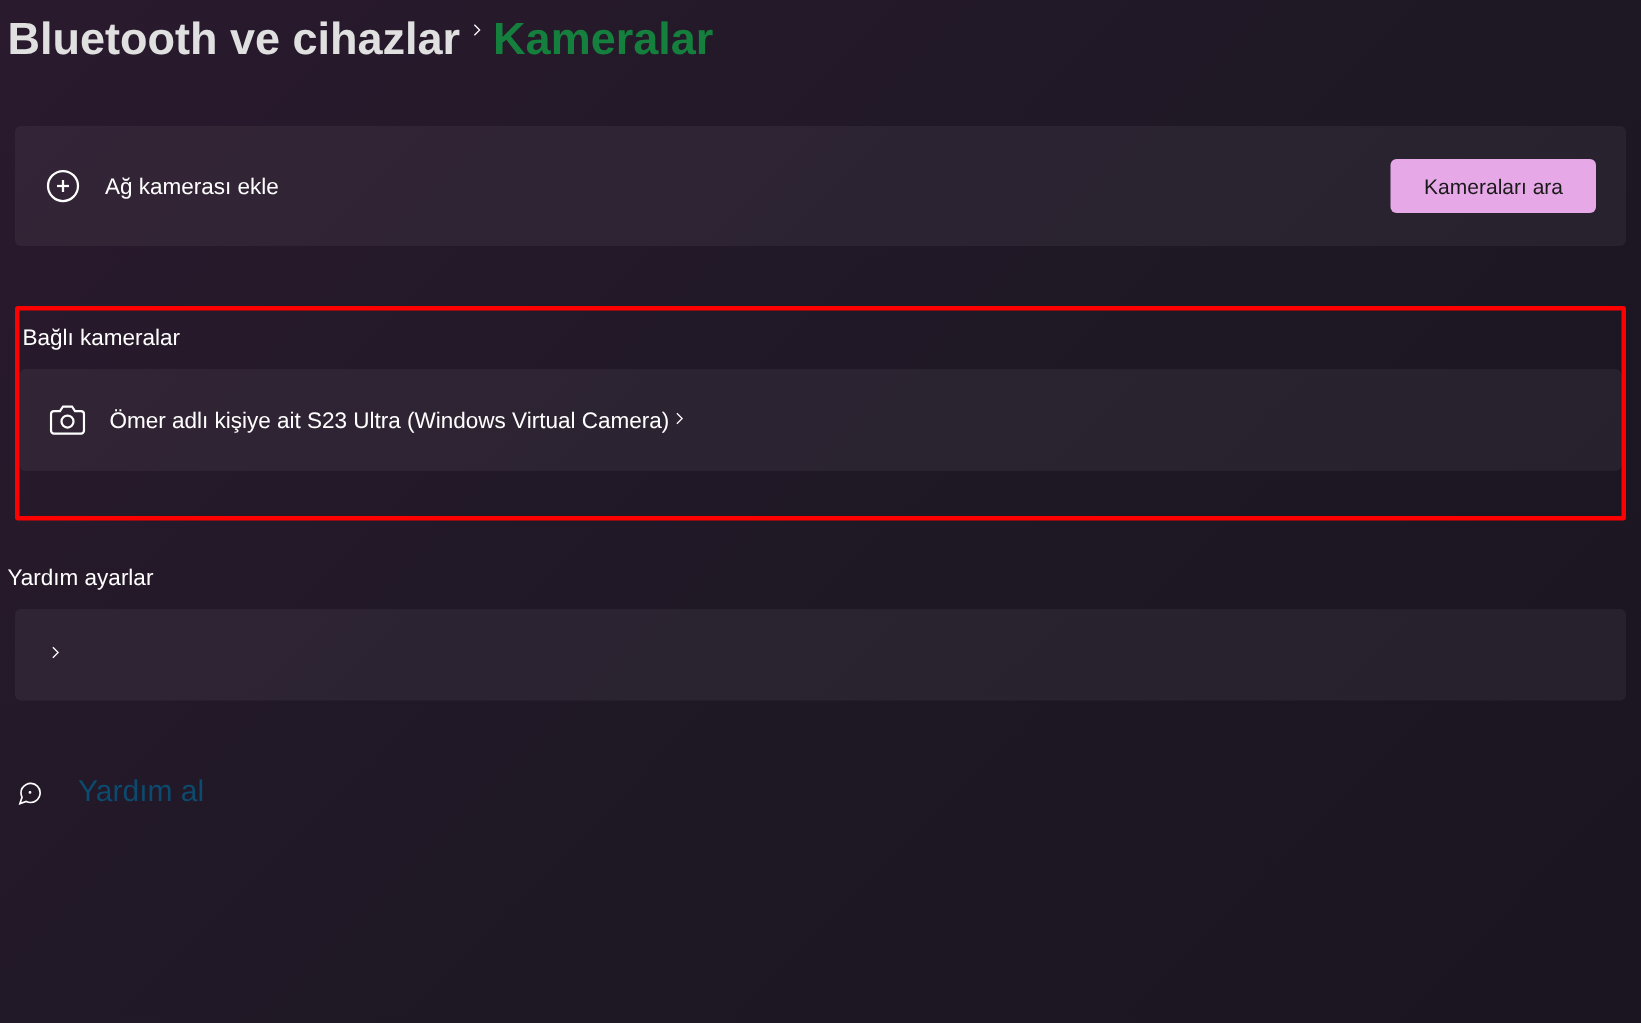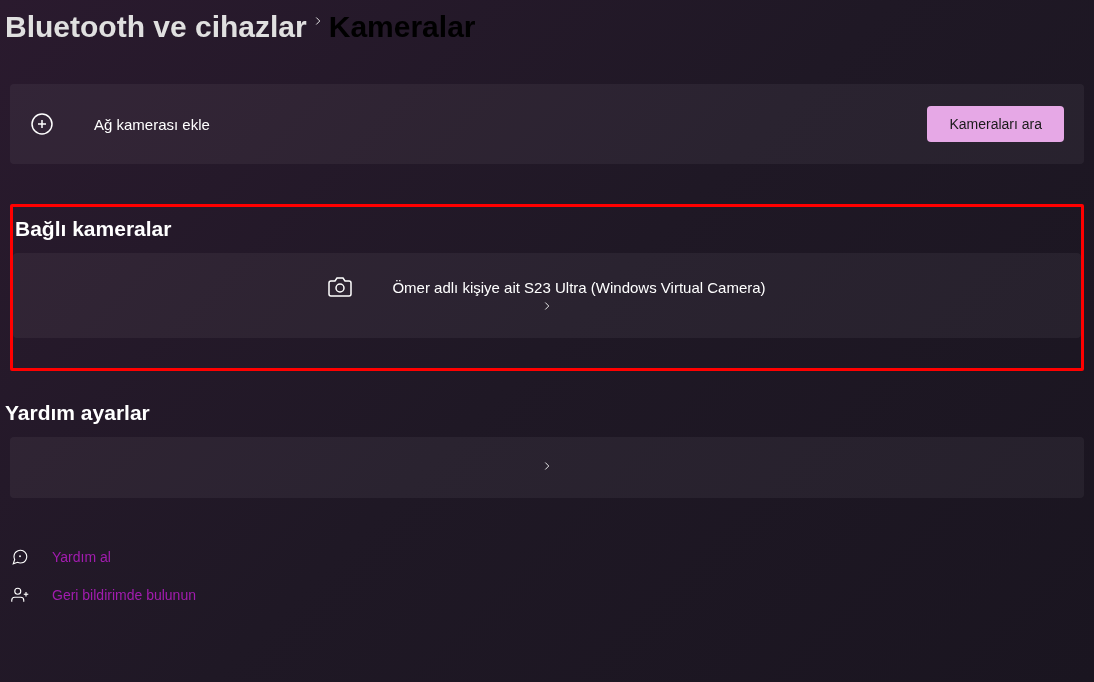--- a/index.html
+++ b/index.html
@@ -27,39 +27,39 @@
       color: #e0e0e0;
       cursor: pointer;
     }
     .breadcrumb-separator {
       font-size: 20px;
       color: #e0e0e0;
     }
     .breadcrumb-current {
       font-size: 30px;
       font-weight: 700;
-      color: #000000;
+      color: #15803d;
     }
     .card {
       background: rgba(255, 255, 255, 0.05);
       border-radius: 4px;
       margin: 0 10px 10px 10px;
       display: flex;
       align-items: center;
       padding: 22px 20px;
     }
     .add-camera-card {
       justify-content: space-between;
       margin-top: 20px;
       margin-bottom: 40px;
     }
     .card-left {
       display: flex;
       align-items: center;
-      gap: 40px;
+      gap: 16px;
     }
     .icon-wrap {
       width: 24px;
       height: 24px;
       display: flex;
       align-items: center;
       justify-content: center;
       flex-shrink: 0;
     }
     .card-label {
@@ -71,64 +71,63 @@
       color: #1a1a1a;
       border: none;
       border-radius: 4px;
       padding: 10px 22px;
       font-size: 14px;
       cursor: pointer;
       font-family: inherit;
       text-align: center;
     }
     .section-header {
-      font-size: 21px;
-      font-weight: 700;
+      font-size: 15px;
+      font-weight: 400;
       color: #ffffff;
       margin: 0 0 12px 5px;
     }
     .highlight-box {
       border: 3px solid #ff0000;
       border-radius: 2px;
       margin: 0 10px 30px 10px;
       padding-top: 10px;
       padding-bottom: 20px;
     }
     .highlight-box .section-header {
       margin-left: 2px;
     }
     .highlight-box .card {
       margin-left: 0;
       margin-right: 0;
     }
     .nav-card {
       cursor: pointer;
-      flex-direction: column;
     }
     .chevron {
       color: #e0e0e0;
       font-size: 14px;
     }
     .related-section {
       margin-top: 25px;
     }
     .help-links {
       margin-top: 40px;
       padding-left: 10px;
     }
     .help-link {
       display: flex;
       align-items: center;
       gap: 22px;
       padding: 10px 0;
       cursor: pointer;
     }
     .help-link-text {
-      font-size: 14px;
-      color: #a21caf;
+      font-size: 20px;
+      color: #0c4a6e;
     }
     .help-icon-wrap {
       width: 20px;
       display: flex;
       justify-content: center;
     }
     svg {
       stroke: #ffffff;
       fill: none;
       stroke-width: 1.5;
@@ -195,24 +194,13 @@
 <div class="help-links">
   <div class="help-link">
     <span class="help-icon-wrap">
       <svg width="18" height="18" viewBox="0 0 24 24">
           <path d="M21 11.5a8.38 8.38 0 0 1-.9 3.8 8.5 8.5 0 0 1-7.6 4.7 8.38 8.38 0 0 1-3.8-.9L3 21l1.9-5.7a8.38 8.38 0 0 1-.9-3.8 8.5 8.5 0 0 1 4.7-7.6 8.38 8.38 0 0 1 3.8-.9h.5a8.48 8.48 0 0 1 8 8v.5z"></path>
           <circle cx="12" cy="11" r="0.5" fill="#ffffff"></circle>
         </svg>
     </span>
     <span class="help-link-text">Yardım al</span>
   </div>
-  <div class="help-link">
-    <span class="help-icon-wrap">
-      <svg width="18" height="18" viewBox="0 0 24 24">
-          <path d="M17 21v-2a4 4 0 0 0-4-4H5a4 4 0 0 0-4 4v2"></path>
-          <circle cx="9" cy="7" r="4"></circle>
-          <path d="M23 11h-6"></path>
-          <path d="M20 8v6"></path>
-        </svg>
-    </span>
-    <span class="help-link-text">Geri bildirimde bulunun</span>
-  </div>
 </div>
 
 </body></html>

